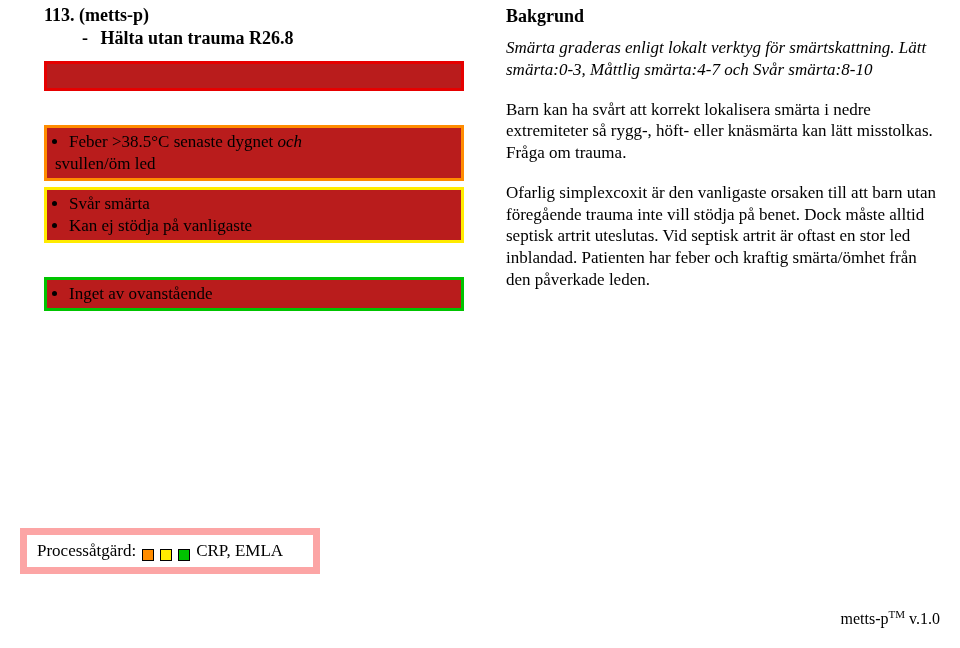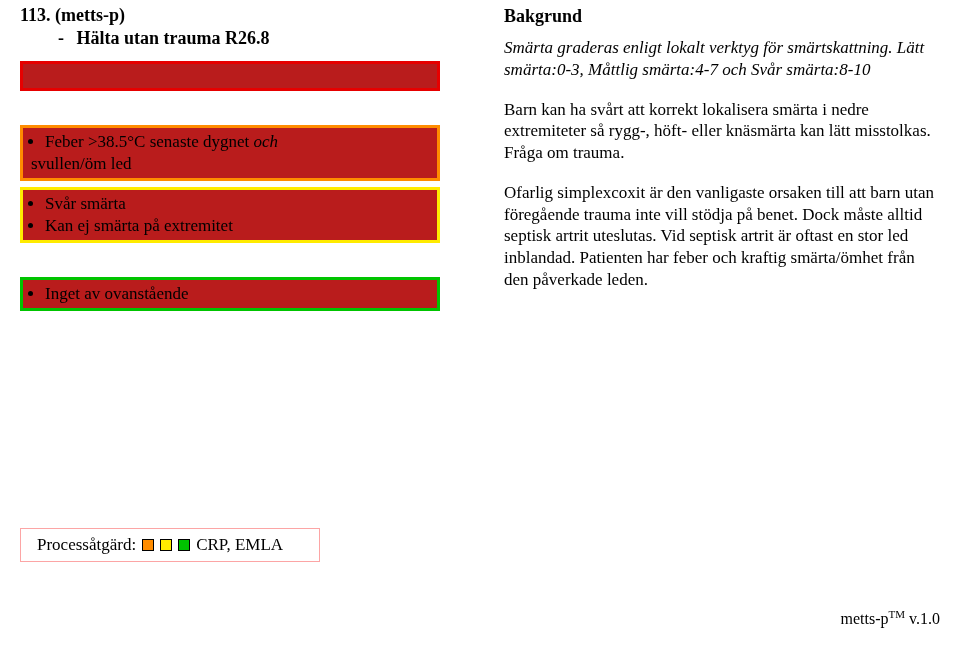--- a/index.html
+++ b/index.html
@@ -11,21 +11,22 @@
     color: #000;
     width: 960px;
     height: 648px;
     position: relative;
   }
   .page {
     padding: 4px 20px 0 20px;
   }
   .cols {
     display: flex;
-    gap: 64px;
+    gap: 42px;
+    margin-left: 24px;
   }
   .left {
     width: 420px;
     flex-shrink: 0;
   }
   .right {
     flex: 1;
     padding-top: 2px;
   }
   .title-line {
@@ -77,25 +78,25 @@
     font-size: 17px;
     line-height: 1.28;
     margin-bottom: 18px;
   }
   .ital { font-style: italic; }
   .process-box {
     position: absolute;
     left: 20px;
     top: 528px;
     width: 300px;
-    border: 1px solid #fca5a5;
-    padding: 6px 16px;
+    border: 7px solid #fca5a5;
+    padding: 6px 10px;
     font-size: 17px;
     display: flex;
-    align-items: center;
+    align-items: flex-end;
     gap: 6px;
   }
   .swatch {
     width: 12px;
     height: 12px;
     display: inline-block;
     border: 1px solid #000;
   }
   .sw-orange { background: #ff8c00; }
   .sw-yellow { background: #ffeb00; }
@@ -135,21 +136,21 @@
           <li>
             <span>Feber &gt;38.5°C senaste dygnet </span><span class="ital">och</span>
           </li>
         </ul>
         <div style="margin-left:0">svullen/öm led</div>
       </div>
 
       <div class="triage-box triage-yellow">
         <ul class="bul">
           <li>Svår smärta</li>
-          <li>Kan ej smärta på extremitet</li>
+          <li>Kan ej stödja på vanligaste</li>
         </ul>
       </div>
 
       <div class="spacer2"></div>
 
       <div class="triage-box triage-green">
         <ul class="bul">
           <li>Inget av ovanstående</li>
         </ul>
       </div>

